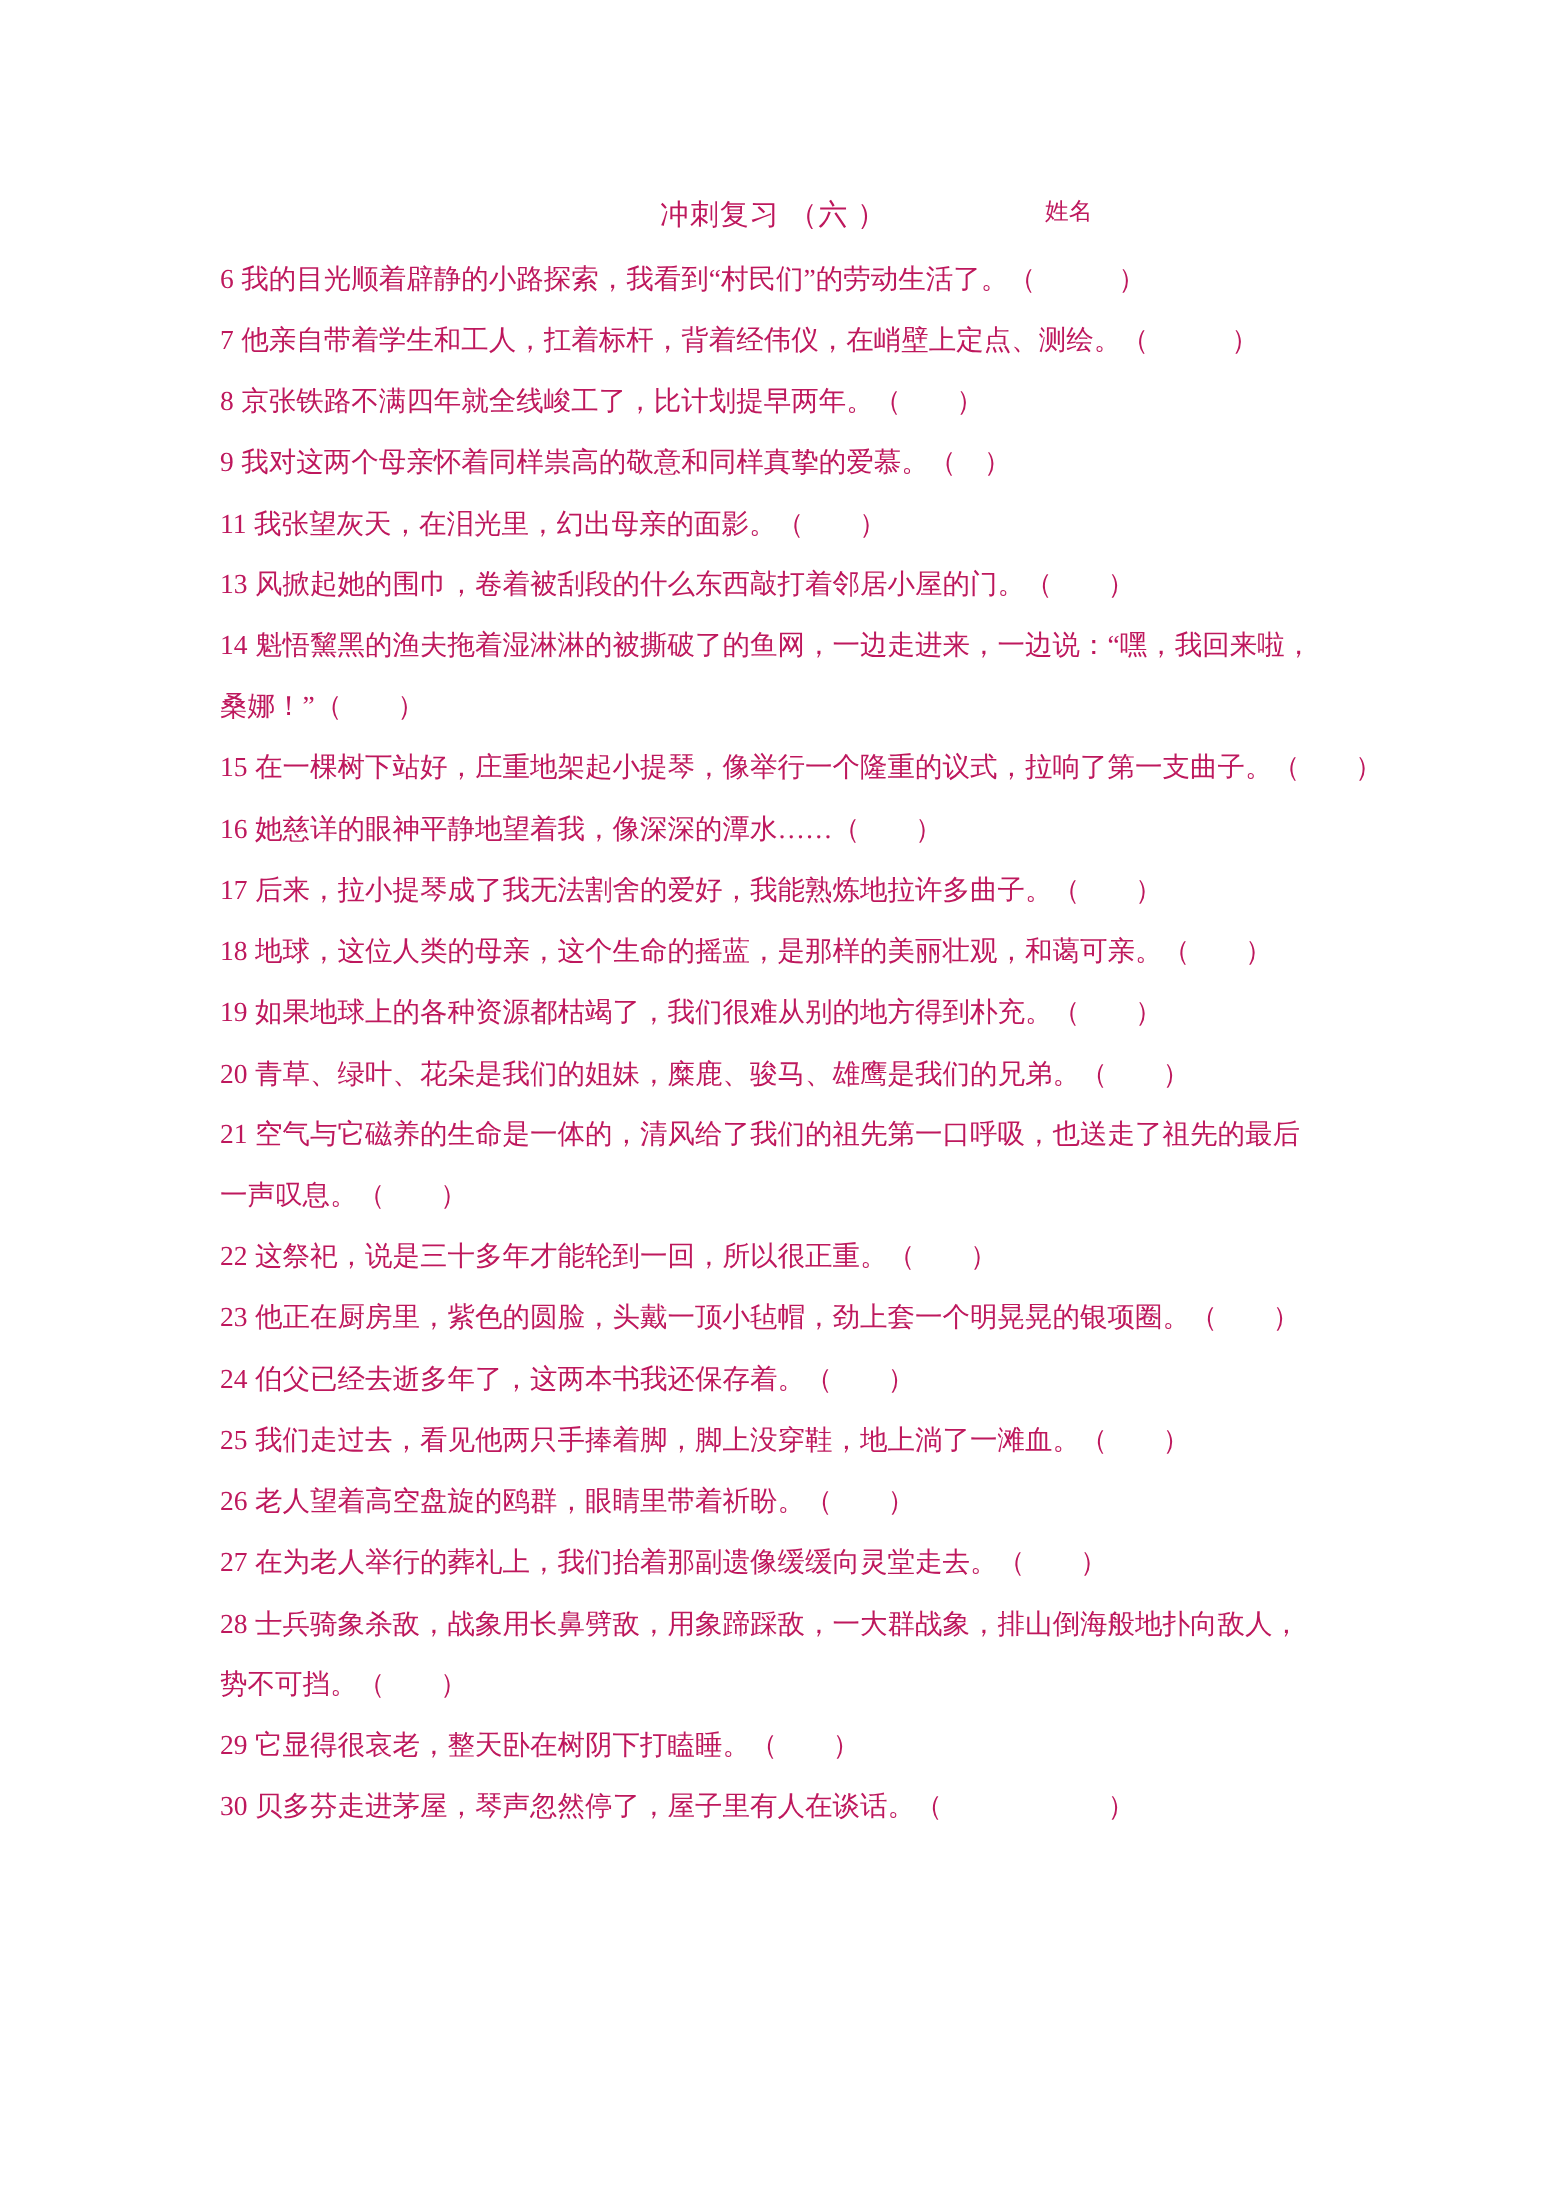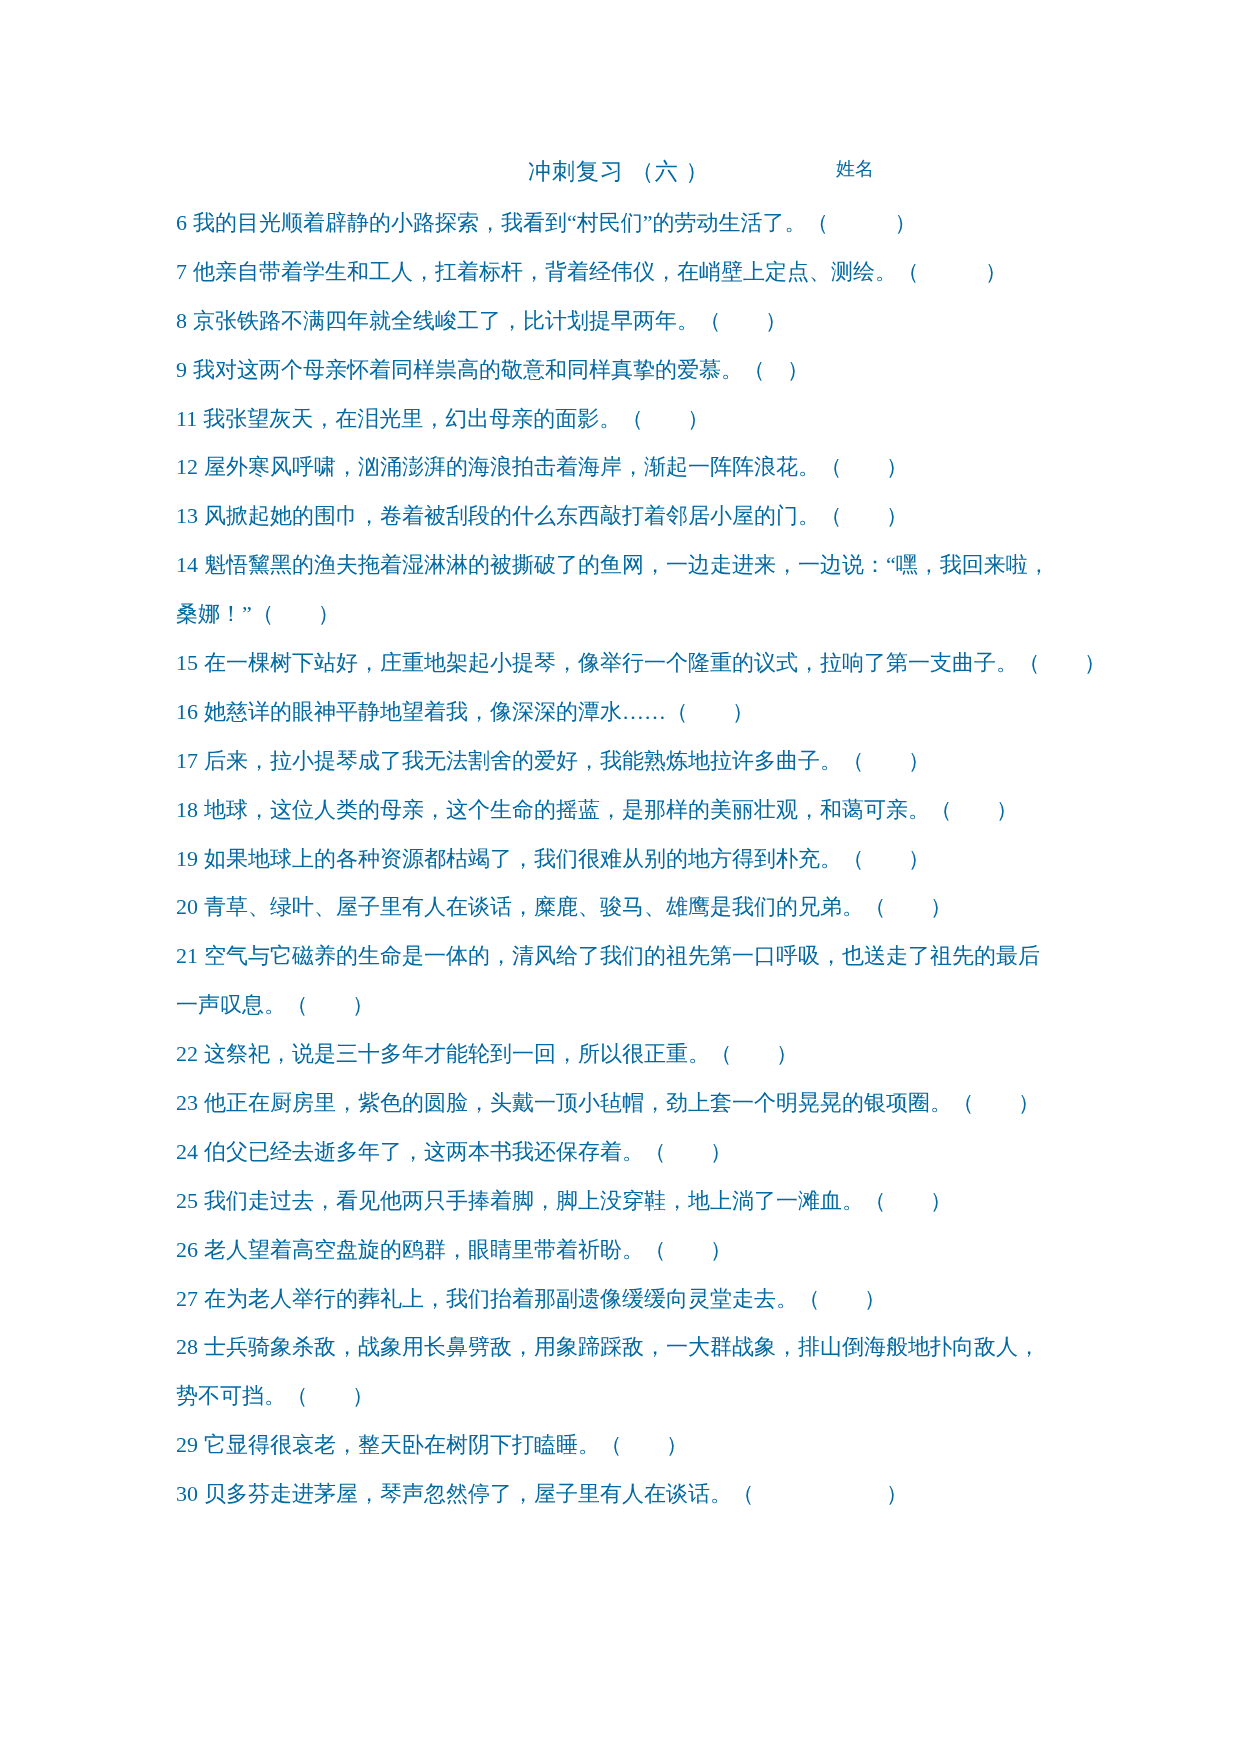--- a/index.html
+++ b/index.html
@@ -7,21 +7,21 @@
     width: 1241px;
     height: 1754px;
     background: #ffffff;
     position: relative;
     overflow: hidden;
   }
   .page {
     position: absolute;
     inset: 0;
     font-family: "Liberation Serif", "DejaVu Serif", serif;
-    color: #0369a1;
+    color: #be185d;
   }
   .title {
     position: absolute;
     left: 528px;
     top: 156px;
     font-size: 23px;
     white-space: pre;
     letter-spacing: 1px;
   }
   .name-label {
@@ -54,30 +54,29 @@
 <div class="page">
   <span class="title">冲刺复习 （六 ）</span>
   <span class="name-label">姓名</span>
 
   <div class="items" id="items">
       <div class="line"><span class="num">6</span><span>我的目光顺着辟静的小路探索，我看到“村民们”的劳动生活了。（　　　）</span></div>
       <div class="line"><span class="num">7</span><span>他亲自带着学生和工人，扛着标杆，背着经伟仪，在峭壁上定点、测绘。（　　　）</span></div>
       <div class="line"><span class="num">8</span><span>京张铁路不满四年就全线峻工了，比计划提早两年。（　　）</span></div>
       <div class="line"><span class="num">9</span><span>我对这两个母亲怀着同样祟高的敬意和同样真挚的爱慕。（　）</span></div>
       <div class="line"><span class="num">11</span><span>我张望灰天，在泪光里，幻出母亲的面影。（　　）</span></div>
-      <div class="line"><span class="num">12</span><span>屋外寒风呼啸，汹涌澎湃的海浪拍击着海岸，渐起一阵阵浪花。（　　）</span></div>
       <div class="line"><span class="num">13</span><span>风掀起她的围巾，卷着被刮段的什么东西敲打着邻居小屋的门。（　　）</span></div>
       <div class="line"><span class="num">14</span><span>魁悟黧黑的渔夫拖着湿淋淋的被撕破了的鱼网，一边走进来，一边说：“嘿，我回来啦，</span></div>
       <div class="line"><span>桑娜！”（　　）</span></div>
       <div class="line"><span class="num">15</span><span>在一棵树下站好，庄重地架起小提琴，像举行一个隆重的议式，拉响了第一支曲子。（　　）</span></div>
       <div class="line"><span class="num">16</span><span>她慈详的眼神平静地望着我，像深深的潭水……（　　）</span></div>
       <div class="line"><span class="num">17</span><span>后来，拉小提琴成了我无法割舍的爱好，我能熟炼地拉许多曲子。（　　）</span></div>
       <div class="line"><span class="num">18</span><span>地球，这位人类的母亲，这个生命的摇蓝，是那样的美丽壮观，和蔼可亲。（　　）</span></div>
       <div class="line"><span class="num">19</span><span>如果地球上的各种资源都枯竭了，我们很难从别的地方得到朴充。（　　）</span></div>
-      <div class="line"><span class="num">20</span><span>青草、绿叶、屋子里有人在谈话，糜鹿、骏马、雄鹰是我们的兄弟。（　　）</span></div>
+      <div class="line"><span class="num">20</span><span>青草、绿叶、花朵是我们的姐妹，糜鹿、骏马、雄鹰是我们的兄弟。（　　）</span></div>
       <div class="line"><span class="num">21</span><span>空气与它磁养的生命是一体的，清风给了我们的祖先第一口呼吸，也送走了祖先的最后</span></div>
       <div class="line"><span>一声叹息。（　　）</span></div>
       <div class="line"><span class="num">22</span><span>这祭祀，说是三十多年才能轮到一回，所以很正重。（　　）</span></div>
       <div class="line"><span class="num">23</span><span>他正在厨房里，紫色的圆脸，头戴一顶小毡帽，劲上套一个明晃晃的银项圈。（　　）</span></div>
       <div class="line"><span class="num">24</span><span>伯父已经去逝多年了，这两本书我还保存着。（　　）</span></div>
       <div class="line"><span class="num">25</span><span>我们走过去，看见他两只手捧着脚，脚上没穿鞋，地上淌了一滩血。（　　）</span></div>
       <div class="line"><span class="num">26</span><span>老人望着高空盘旋的鸥群，眼睛里带着祈盼。（　　）</span></div>
       <div class="line"><span class="num">27</span><span>在为老人举行的葬礼上，我们抬着那副遗像缓缓向灵堂走去。（　　）</span></div>
       <div class="line"><span class="num">28</span><span>士兵骑象杀敌，战象用长鼻劈敌，用象蹄踩敌，一大群战象，排山倒海般地扑向敌人，</span></div>
       <div class="line"><span>势不可挡。（　　）</span></div>

